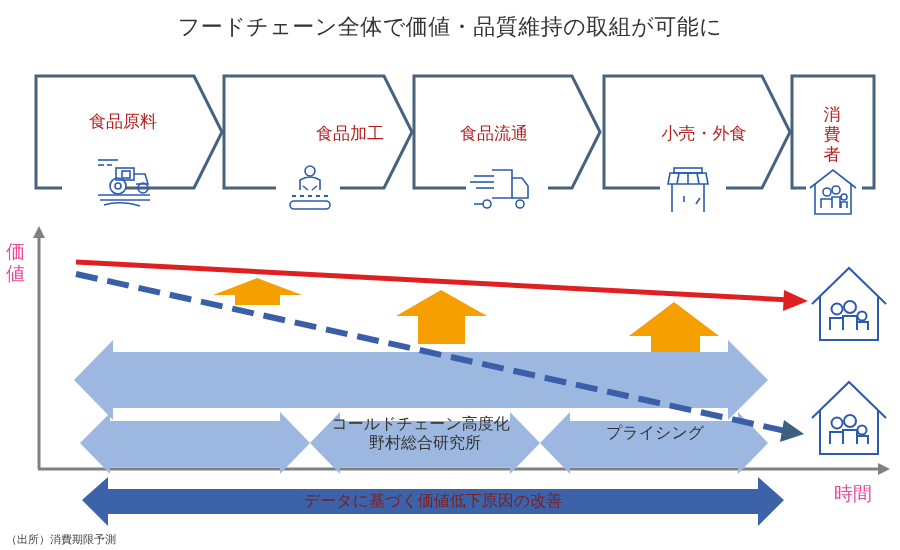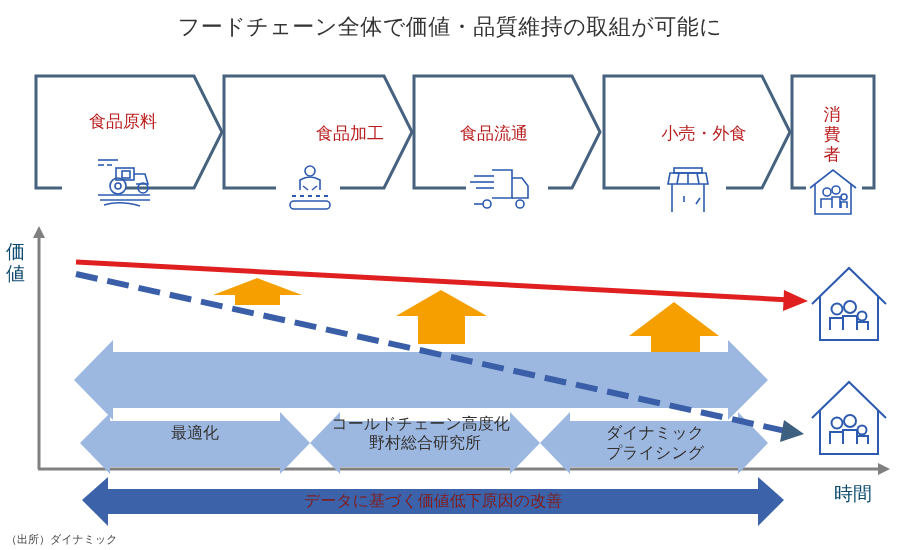--- a/index.html
+++ b/index.html
@@ -4,21 +4,21 @@
 <style>
   html, body { margin:0; padding:0; background:#ffffff; }
   body { width:900px; height:550px; position:relative; overflow:hidden;
          font-family:"DejaVu Sans", sans-serif; color:#333; }
   #stage { position:absolute; left:0; top:0; width:900px; height:550px; }
   .title { position:absolute; left:0; top:12px; width:900px; text-align:center;
            font-size:22px; color:#333; letter-spacing:0.5px; }
   .stage-label { position:absolute; font-size:17px; color:#b91c1c; text-align:center; }
   .band-label { position:absolute; font-size:16px; color:#333; text-align:center; line-height:20px; }
   .band-label.white { color:#7f1d1d; }
-  .axis-label { position:absolute; font-size:19px; color:#0c4a6e; line-height:22px; }
+  .axis-label { position:absolute; font-size:19px; color:#ec4899; line-height:22px; }
   .source { position:absolute; left:6px; top:532px; font-size:11px; color:#444; }
 </style>
 </head>
 <body>
 
 <svg id="stage" width="900" height="550" viewBox="0 0 900 550">
 
   <g>
     <path d="M62,188 L36,188 L36,76 L194,76 L222,132 L194,188 L126,188" fill="none" stroke="#46627e" stroke-width="3"></path>
     <path d="M276,188 L224,188 L224,76 L384,76 L412,132 L384,188 L340,188" fill="none" stroke="#46627e" stroke-width="3"></path>
@@ -127,23 +127,21 @@
 <div class="stage-label" style="left:414px;top:122px;width:160px;">食品流通</div>
 <div class="stage-label" style="left:624px;top:122px;width:160px;">小売・外食</div>
 <div class="stage-label" style="left:820px;top:104px;width:24px;line-height:20px;word-break:break-all;">消費者</div>
 
 <div class="axis-label" style="left:6px;top:240px;width:22px;word-break:break-all;">価値</div>
 <div class="axis-label" style="left:834px;top:482px;">時間</div>
 
 <div class="band-label" style="left:113px;top:370px;width:615px;margin-top:44px;">コールドチェーン高度化</div>
 
 <div class="band-label" style="left:100px;top:423px;width:190px;">
-  <div>最適化</div>
 </div>
 <div class="band-label" style="left:330px;top:433px;width:190px;">野村総合研究所</div>
 <div class="band-label" style="left:560px;top:423px;width:190px;">
-  <div>ダイナミック</div>
   <div>プライシング</div>
 </div>
 
 <div class="band-label white" style="left:108px;top:491px;width:650px;">データに基づく価値低下原因の改善</div>
 
-<div class="source">（出所）ダイナミック</div>
+<div class="source">（出所）消費期限予測</div>
 
 </body></html>

